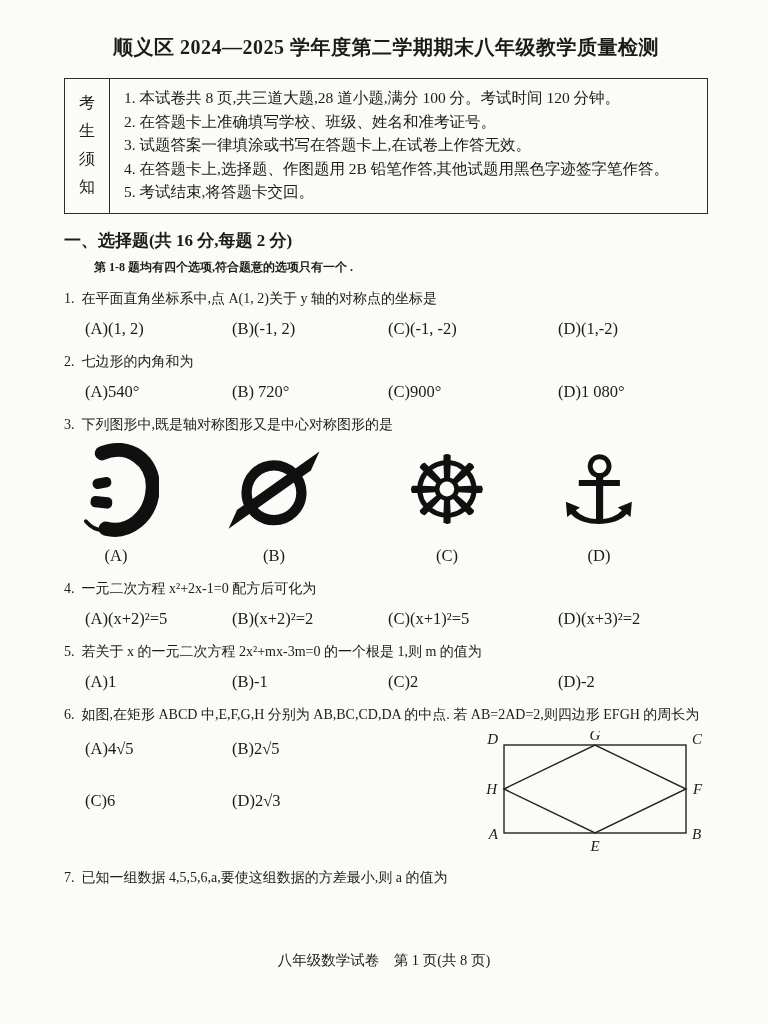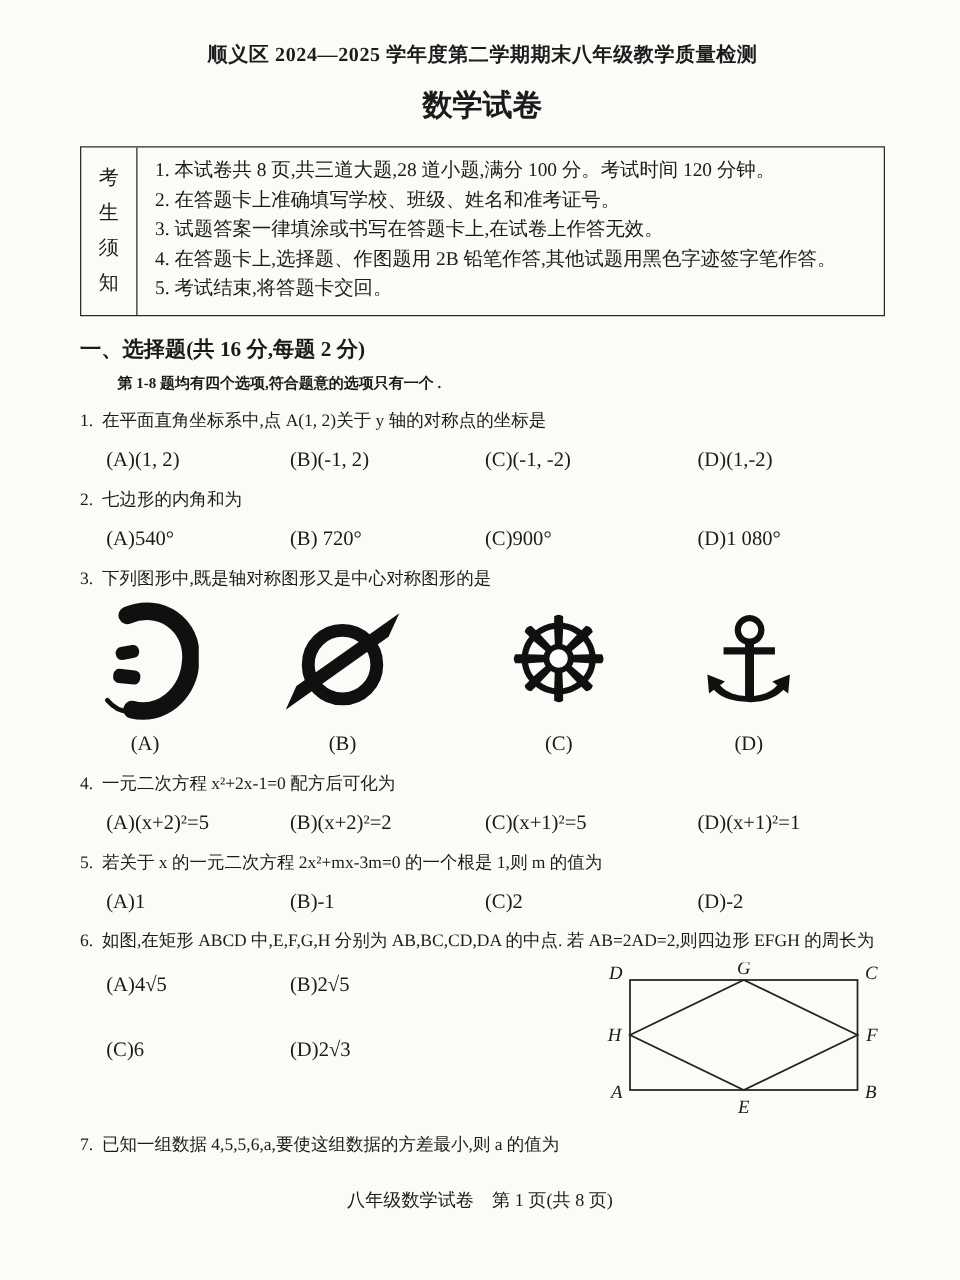--- a/index.html
+++ b/index.html
@@ -2,21 +2,21 @@
 <html><head>
 <meta charset="utf-8">
 <style>
   html,body{margin:0;padding:0;background:#dcdcdc;}
   .page{
     width:768px;height:1024px;box-sizing:border-box;position:relative;
     background:#fbfbf8;color:#1b1b1b;overflow:hidden;
     padding:34px 60px 0 64px;
     font-family:"Liberation Serif","DejaVu Serif",serif;
   }
-  .title{text-align:center;font-size:16px;font-weight:700;letter-spacing:.5px;}
+  .title{text-align:center;font-size:20px;font-weight:700;letter-spacing:.5px;}
   .subtitle{text-align:center;font-size:24px;font-weight:700;margin-top:13px;}
   .notice{display:flex;border:1.6px solid #2b2b2b;margin-top:17px;}
   .notice-side{width:44px;border-right:1.3px solid #2b2b2b;display:flex;flex-direction:column;
     align-items:center;justify-content:center;gap:7px;font-size:16px;}
   .notice-items{flex:1;padding:7px 6px 9px 14px;}
   .notice-item{font-size:15.5px;line-height:1.52;}
   .sec-h{margin-top:15px;font-size:17px;font-weight:700;}
   .sec-note{margin-top:7px;padding-left:30px;font-size:12px;font-weight:700;}
   .q{margin-top:13px;}
   .stem{font-size:14px;line-height:1.45;}
@@ -37,21 +37,20 @@
   .q6-fig text{font-style:italic;font-size:15px;font-family:"Liberation Serif",serif;fill:#1b1b1b;}
   .footer{position:absolute;left:0;right:0;top:951px;text-align:center;font-size:14.5px;}
   svg{display:block;}
 </style>
 </head>
 <body>
 
 <div class="page">
 
   <div class="title">顺义区 2024—2025 学年度第二学期期末八年级教学质量检测</div>
-  <div class="subtitle">数学试卷</div>
 
   <div class="notice">
     <div class="notice-side">
       <span>考</span>
       <span>生</span>
       <span>须</span>
       <span>知</span>
     </div>
     <div class="notice-items">
       <div class="notice-item">1. 本试卷共 8 页,共三道大题,28 道小题,满分 100 分。考试时间 120 分钟。</div>
@@ -124,21 +123,21 @@
   </div>
 
   <div class="q">
     <div class="stem">
       <span class="qnum">4.</span><span>一元二次方程 x²+2x-1=0 配方后可化为</span>
     </div>
     <div class="opts">
       <span>(A)(x+2)²=5</span>
       <span>(B)(x+2)²=2</span>
       <span>(C)(x+1)²=5</span>
-      <span>(D)(x+1)²=1</span>
+      <span>(D)(x+3)²=2</span>
     </div>
   </div>
 
   <div class="q">
     <div class="stem">
       <span class="qnum">5.</span><span>若关于 x 的一元二次方程 2x²+mx-3m=0 的一个根是 1,则 m 的值为</span>
     </div>
     <div class="opts">
       <span>(A)1</span>
       <span>(B)-1</span>

